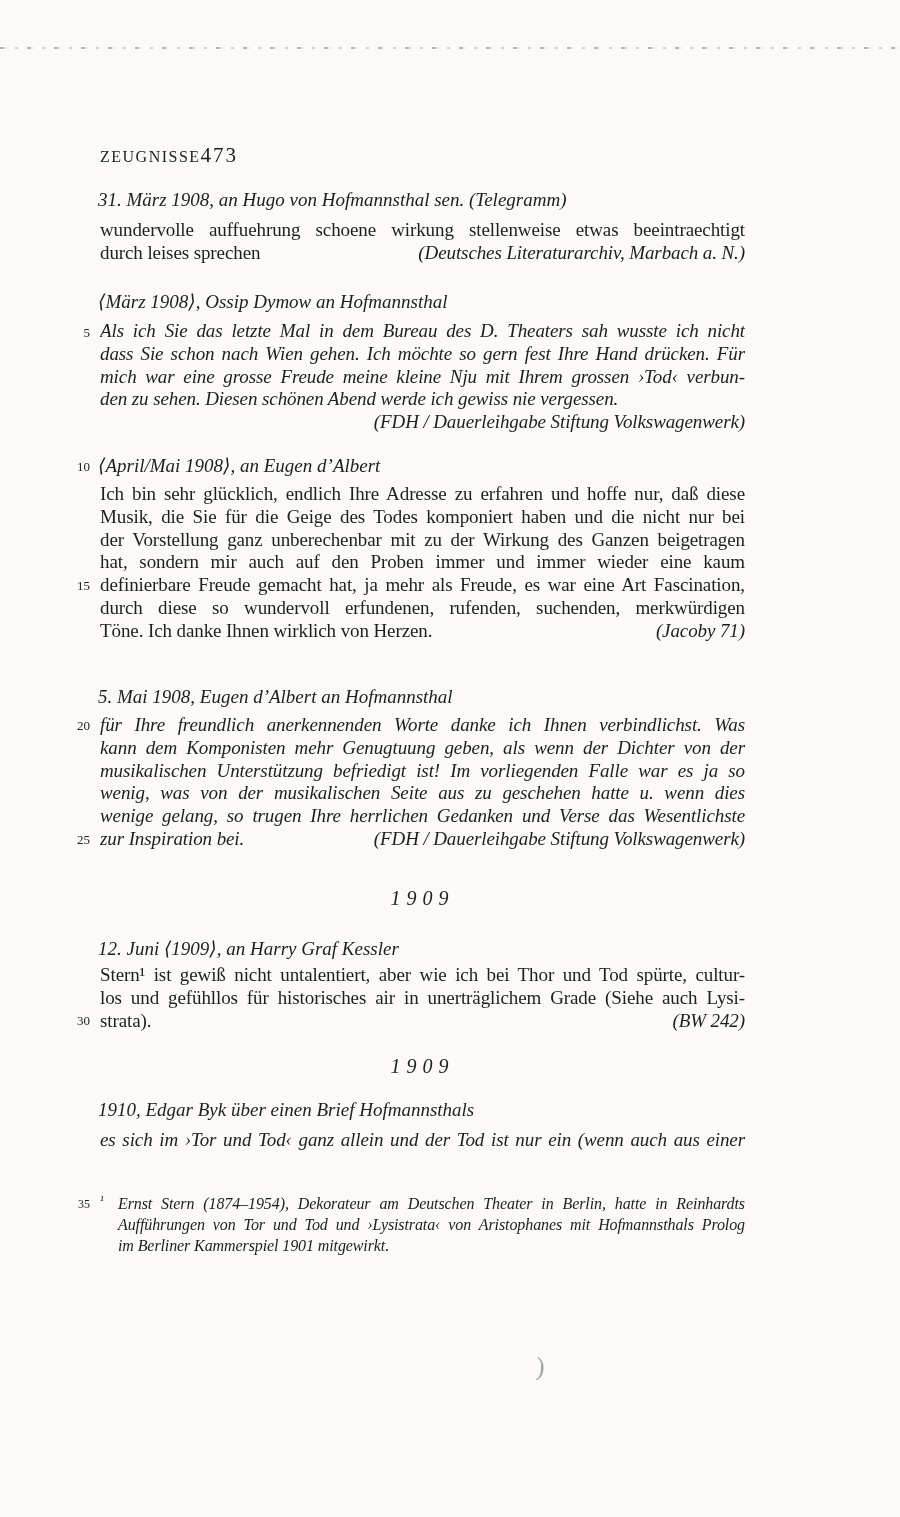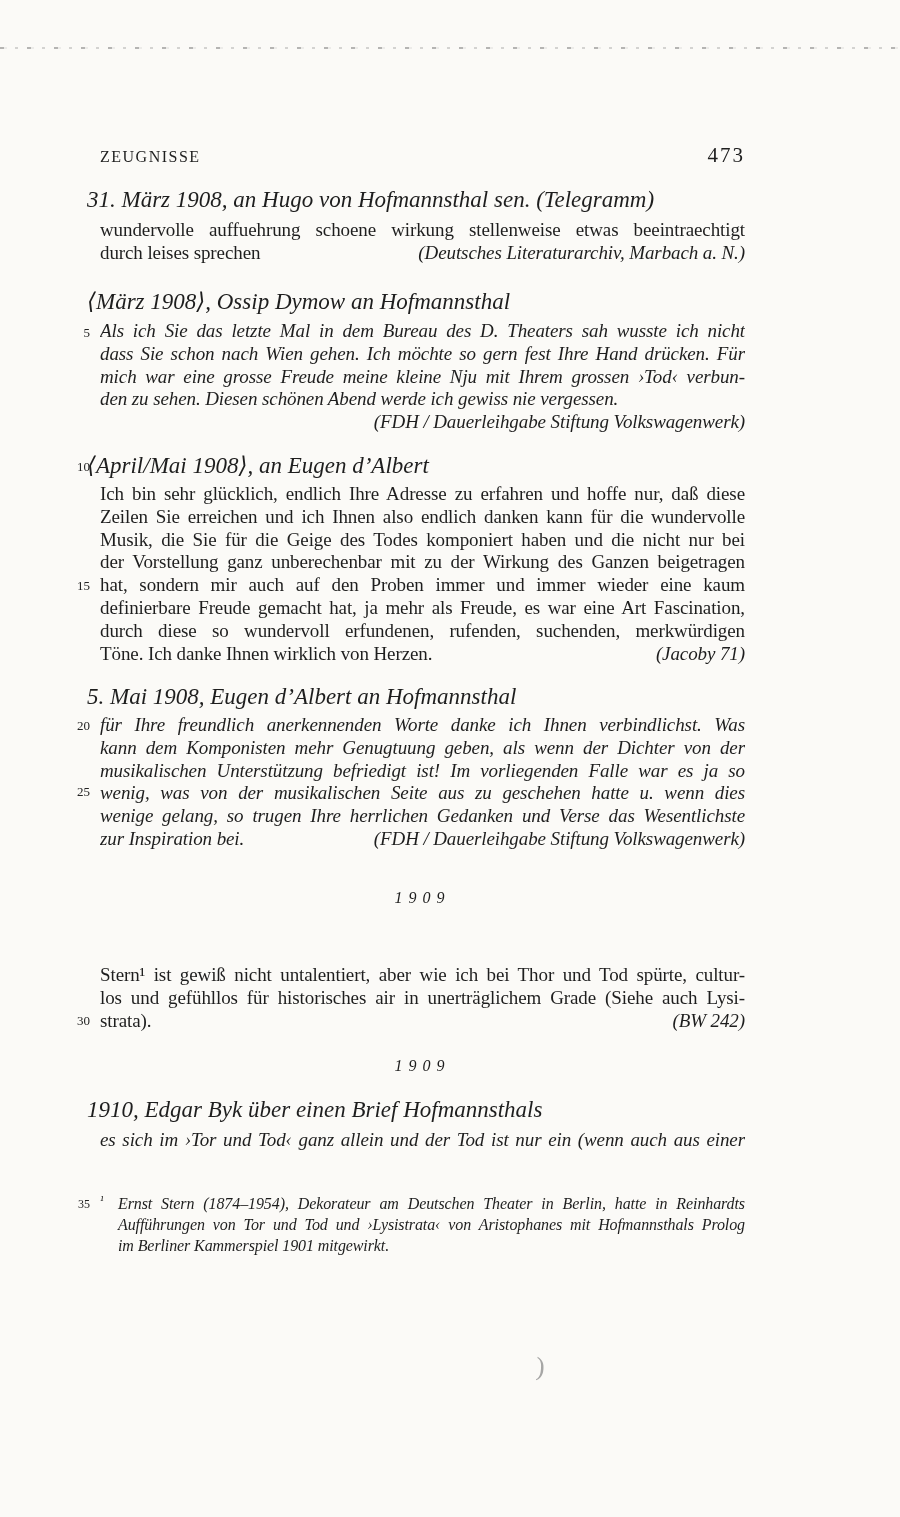--- a/index.html
+++ b/index.html
@@ -20,40 +20,40 @@
       transparent 7px 15px, rgba(100,100,100,.35) 15px 18px,
       transparent 18px 27px);
     opacity:.75;
   }
   .stray{
     position:absolute;top:1352px;left:536px;
     font-size:26px;color:#8a8a8a;opacity:.75;transform:rotate(4deg);
   }
 
   
-  .rhead{position:absolute;top:143px;left:100px;width:645px;display:flex;justify-content:space-between;align-items:baseline;}
+  .rhead{position:absolute;top:143px;left:100px;width:645px;display:flex;justify-content:flex-start;align-items:baseline;}
   .rhead .title{font-size:16px;letter-spacing:1.5px;}
   .rhead .pnum{font-size:21px;letter-spacing:2px;}
 
   
   .mnum{position:absolute;left:66px;width:24px;text-align:right;font-size:13px;color:#222;}
 
   
-  .ehead{position:absolute;left:87px;width:645px;font-size:23px;font-style:italic;line-height:24px;white-space:nowrap;}
+  .ehead{position:absolute;left:98px;width:645px;font-size:19px;font-style:italic;line-height:24px;white-space:nowrap;}
   .ebody{position:absolute;left:100px;width:645px;font-size:19px;line-height:22.8px;letter-spacing:-0.1px;}
   .ebody.it{font-style:italic;}
   .ln{text-align:justify;text-align-last:justify;height:22.8px;overflow:hidden;}
   .pl{text-align:left;text-align-last:left;height:22.8px;overflow:hidden;}
   .fr{display:flex;justify-content:space-between;height:22.8px;overflow:hidden;align-items:center;}
   .src{font-style:italic;text-align:right;}
   .srcrow{text-align:right;height:22.8px;}
 
   
   .year{position:absolute;left:100px;width:645px;text-align:center;
-        font-size:16px;font-style:italic;letter-spacing:6px;line-height:24px;}
+        font-size:20px;font-style:italic;letter-spacing:6px;line-height:24px;}
 
   
   .fnote{position:absolute;left:100px;width:645px;font-size:16px;line-height:21px;
          font-style:italic;letter-spacing:-0.1px;}
   .fnote .fwrap{display:flex;}
   .fnote .fm{width:18px;flex:0 0 18px;font-size:12px;vertical-align:super;position:relative;top:-3px;}
   .fnote .ftext{flex:1;}
   .fnote .fl{min-height:21px;}
   .fnote .fl.j{text-align:justify;text-align-last:justify;}
 </style>
@@ -66,21 +66,21 @@
 
   <div class="rhead">
     <span class="title">ZEUGNISSE</span>
     <span class="pnum">473</span>
   </div>
 
   <span class="mnum" style="top:325px">5</span>
   <span class="mnum" style="top:459px">10</span>
   <span class="mnum" style="top:578px">15</span>
   <span class="mnum" style="top:718px">20</span>
-  <span class="mnum" style="top:784px">25</span>
+  <span class="mnum" style="top:832px">25</span>
   <span class="mnum" style="top:1013px">30</span>
   <span class="mnum" style="top:1197px;font-size:12px">35</span>
 
   <div class="ehead" style="top:188px">31. März 1908, an Hugo von Hofmannsthal sen. (Telegramm)</div>
   <div class="ebody" style="top:219px">
     <div class="ln">wundervolle auffuehrung schoene wirkung stellenweise etwas beeintraechtigt</div>
     <div class="fr">
       <span>durch leises sprechen</span>
       <span class="src">(Deutsches Literaturarchiv, Marbach a. N.)</span>
     </div>
@@ -91,21 +91,20 @@
     <div class="ln">Als ich Sie das letzte Mal in dem Bureau des D. Theaters sah wusste ich nicht</div>
     <div class="ln">dass Sie schon nach Wien gehen. Ich möchte so gern fest Ihre Hand drücken. Für</div>
     <div class="ln">mich war eine grosse Freude meine kleine Nju mit Ihrem grossen ›Tod‹ verbun-</div>
     <div class="pl">den zu sehen. Diesen schönen Abend werde ich gewiss nie vergessen.</div>
     <div class="srcrow">(FDH / Dauerleihgabe Stiftung Volkswagenwerk)</div>
   </div>
 
   <div class="ehead" style="top:454px">⟨April/Mai 1908⟩, an Eugen d’Albert</div>
   <div class="ebody" style="top:483px">
     <div class="ln">Ich bin sehr glücklich, endlich Ihre Adresse zu erfahren und hoffe nur, daß diese</div>
-    <div class="ln">Zeilen Sie erreichen und ich Ihnen also endlich danken kann für die wundervolle</div>
     <div class="ln">Musik, die Sie für die Geige des Todes komponiert haben und die nicht nur bei</div>
     <div class="ln">der Vorstellung ganz unberechenbar mit zu der Wirkung des Ganzen beigetragen</div>
     <div class="ln">hat, sondern mir auch auf den Proben immer und immer wieder eine kaum</div>
     <div class="ln">definierbare Freude gemacht hat, ja mehr als Freude, es war eine Art Fascination,</div>
     <div class="ln">durch diese so wundervoll erfundenen, rufenden, suchenden, merkwürdigen</div>
     <div class="fr">
       <span>Töne. Ich danke Ihnen wirklich von Herzen.</span>
       <span class="src">(Jacoby 71)</span>
     </div>
   </div>
@@ -118,20 +117,21 @@
     <div class="ln">wenig, was von der musikalischen Seite aus zu geschehen hatte u. wenn dies</div>
     <div class="ln">wenige gelang, so trugen Ihre herrlichen Gedanken und Verse das Wesentlichste</div>
     <div class="fr">
       <span>zur Inspiration bei.</span>
       <span class="src">(FDH / Dauerleihgabe Stiftung Volkswagenwerk)</span>
     </div>
   </div>
 
   <div class="year" style="top:886px">1909</div>
 
+  <div class="ehead" style="top:937px">12. Juni ⟨1909⟩, an Harry Graf Kessler</div>
   <div class="ebody" style="top:964px">
     <div class="ln">Stern¹ ist gewiß nicht untalentiert, aber wie ich bei Thor und Tod spürte, cultur-</div>
     <div class="ln">los und gefühllos für historisches air in unerträglichem Grade (Siehe auch Lysi-</div>
     <div class="fr">
       <span>strata).</span>
       <span class="src">(BW 242)</span>
     </div>
   </div>
 
   <div class="year" style="top:1054px">1909</div>

